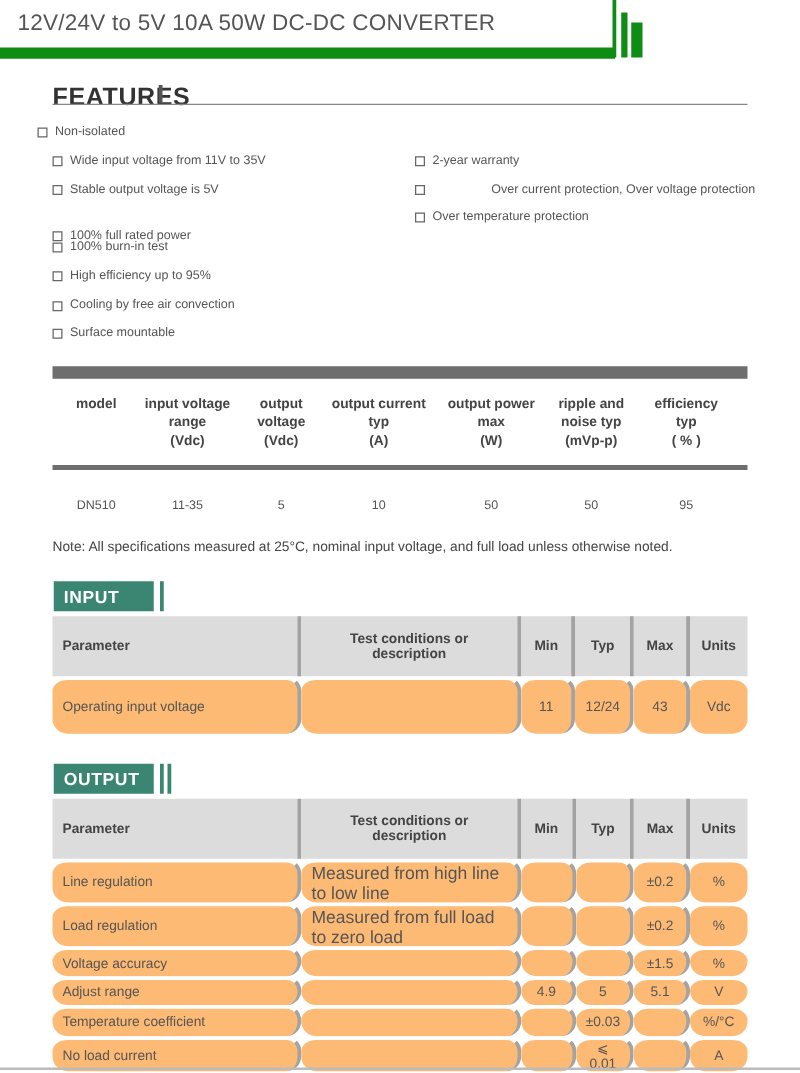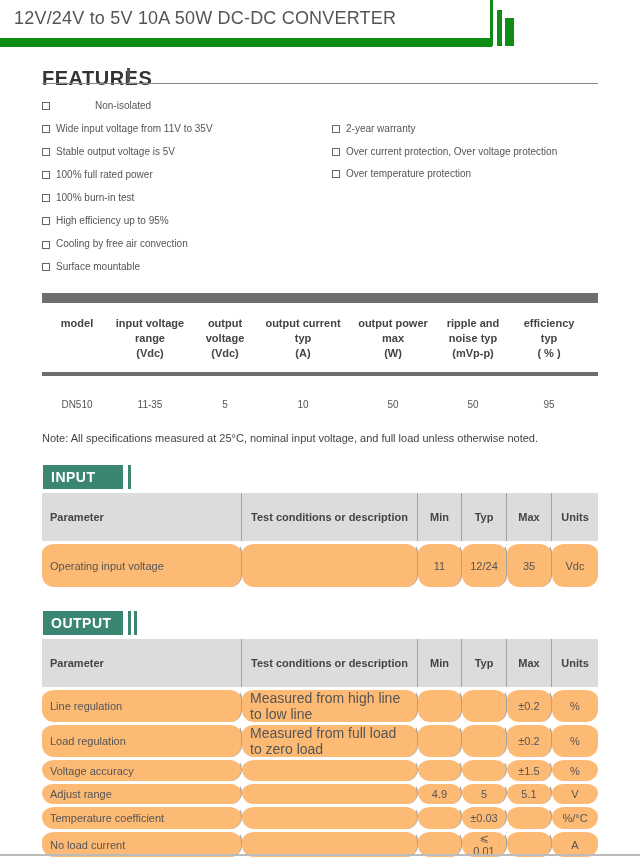--- a/index.html
+++ b/index.html
@@ -29,21 +29,21 @@
   .mh { position: absolute; top: 316px; font-size: 11px; font-weight: bold; color: #444; text-align: center; line-height: 15px; }
   .mv { position: absolute; top: 399px; font-size: 10px; color: #555; text-align: center; }
   .note { position: absolute; left: 42px; top: 432px; font-size: 11px; color: #444; white-space: nowrap; }
 
   
   .sect-tab { position: absolute; left: 43px; width: 80px; height: 24px; background: #3a8672; color: #fff; font-weight: bold; font-size: 14px; padding-left: 8px; line-height: 24px; letter-spacing: 0.5px; }
   .sect-mark { position: absolute; width: 3px; height: 24px; background: #3a8672; }
 
   
   .spec { position: absolute; left: 42px; width: 556px; border-collapse: separate; border-spacing: 0; font-size: 11px; color: #555; }
-  .spec td, .spec th { border-right: 1px solid #a3a3a3; padding: 0 8px; vertical-align: middle; }
+  .spec td, .spec th { border-right: 3px solid #a3a3a3; padding: 0 8px; vertical-align: middle; }
   .spec td:last-child, .spec th:last-child { border-right: none; }
   .spec th { background: #dcdcdc; font-weight: bold; color: #444; text-align: center; height: 48px; }
   .spec th.l, .spec td.l { text-align: left; }
   .spec td { background: #fdba74; text-align: center; border-top: 3px solid #fff; border-radius: 12px; }
   .spec td.desc { font-size: 14px; text-align: left; }
   .c-param { width: 200px; }
   .c-test { width: 176px; }
   .c-min { width: 44px; }
   .c-typ { width: 45px; }
   .c-max { width: 45px; }
@@ -60,33 +60,33 @@
 <div class="logo">
   <div class="b1"></div>
   <div class="b2"></div>
   <div class="b3"></div>
 </div>
 
 <div class="feat-title">FEATURES</div>
 <div class="feat-title-mark"></div>
 <div class="feat-rule"></div>
 
-<div class="feat-item" style="left:42px; top:100px;gap:39px;">
+<div class="feat-item" style="left:30px; top:100px;">
     <span class="chk"></span>
     <span>Non-isolated</span>
   </div>
 <div class="feat-item" style="left:42px; top:123px;">
     <span class="chk"></span>
     <span>Wide input voltage from 11V to 35V</span>
   </div>
 <div class="feat-item" style="left:42px; top:146px;">
     <span class="chk"></span>
     <span>Stable output voltage is 5V</span>
   </div>
-<div class="feat-item" style="left:42px; top:169px;">
+<div class="feat-item" style="left:42px; top:183px;">
     <span class="chk"></span>
     <span>100% full rated power</span>
   </div>
 <div class="feat-item" style="left:42px; top:192px;">
     <span class="chk"></span>
     <span>100% burn-in test</span>
   </div>
 <div class="feat-item" style="left:42px; top:215px;">
     <span class="chk"></span>
     <span>High efficiency up to 95%</span>
@@ -97,21 +97,21 @@
   </div>
 <div class="feat-item" style="left:42px; top:261px;">
     <span class="chk"></span>
     <span>Surface mountable</span>
   </div>
 
 <div class="feat-item" style="left:332px; top:123px;">
     <span class="chk"></span>
     <span>2-year warranty</span>
   </div>
-<div class="feat-item" style="left:332px; top:146px;">
+<div class="feat-item" style="left:332px; top:146px;gap:47px;">
     <span class="chk"></span>
     <span>Over current protection, Over voltage  protection</span>
   </div>
 <div class="feat-item" style="left:332px; top:168px;">
     <span class="chk"></span>
     <span>Over temperature protection</span>
   </div>
 
 <div class="model-bar-top"></div>
 
@@ -172,21 +172,21 @@
     <th class="c-min">Min</th>
     <th class="c-typ">Typ</th>
     <th class="c-max">Max</th>
     <th class="c-unit">Units</th>
   </tr>
   <tr style="height:46px;">
     <td class="l">Operating  input  voltage</td>
     <td class="desc"></td>
     <td>11</td>
     <td>12/24</td>
-    <td>35</td>
+    <td>43</td>
     <td>Vdc</td>
   </tr>
 </tbody>
   </table>
 
 <div class="sect-tab" style="top:611px;">OUTPUT</div>
 <div class="sect-mark" style="left:128px; top:611px;"></div>
 <div class="sect-mark" style="left:134px; top:611px;"></div>
 
 <table class="spec" style="top:639px;">

